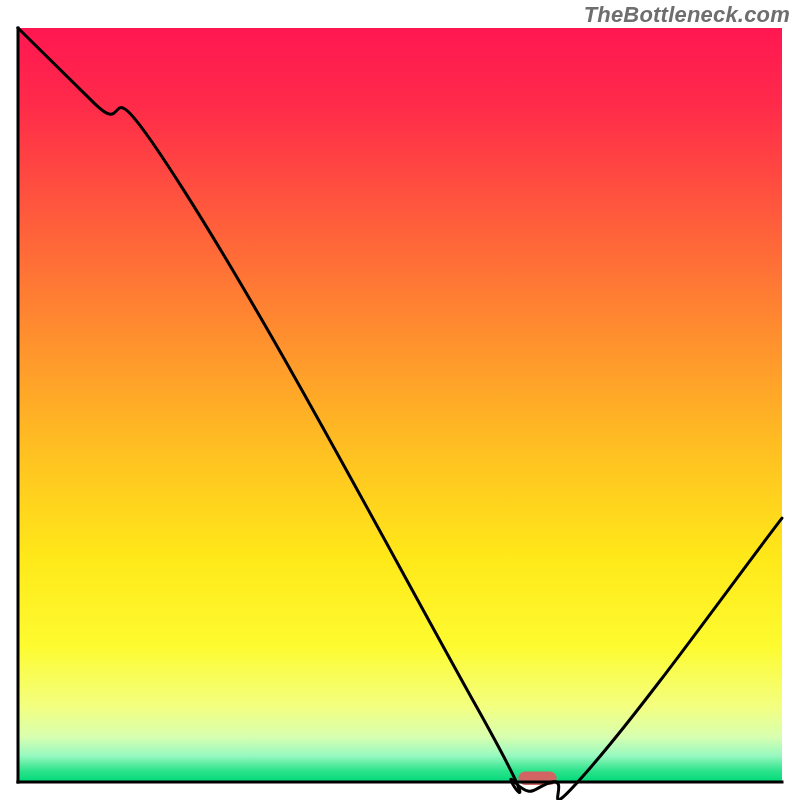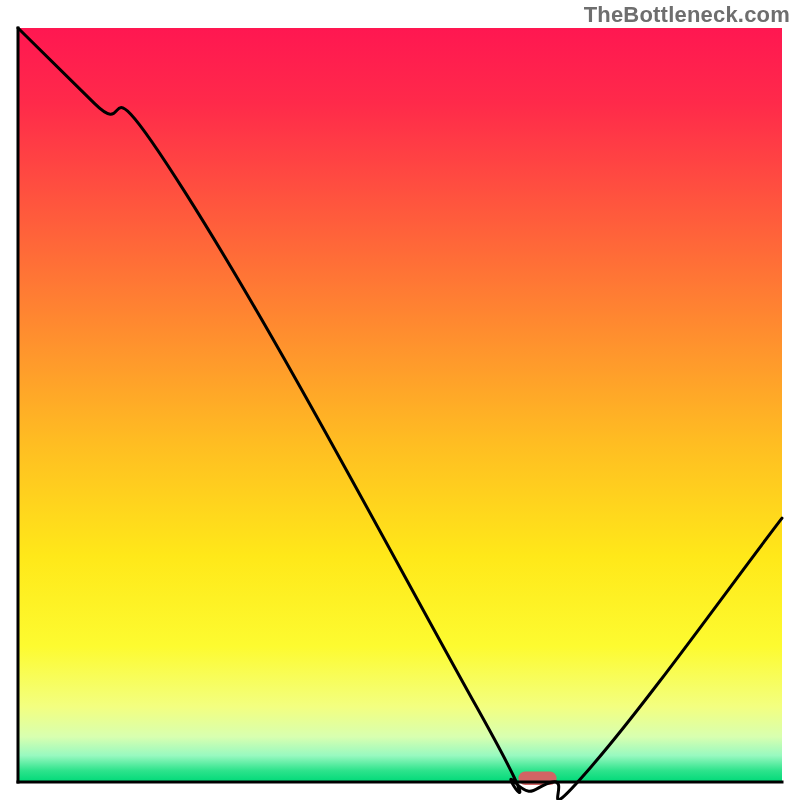--- a/index.html
+++ b/index.html
@@ -17,20 +17,21 @@
   }
   .watermark {
     position: absolute;
     top: 2px;
     right: 10px;
     font-size: 22px;
     font-weight: 600;
     color: #6e6e6e;
     letter-spacing: 0.2px;
     z-index: 5;
+    font-style: italic;
   }
   svg {
     position: absolute;
     top: 0;
     left: 0;
   }
 </style>
 </head>
 <body>
 

